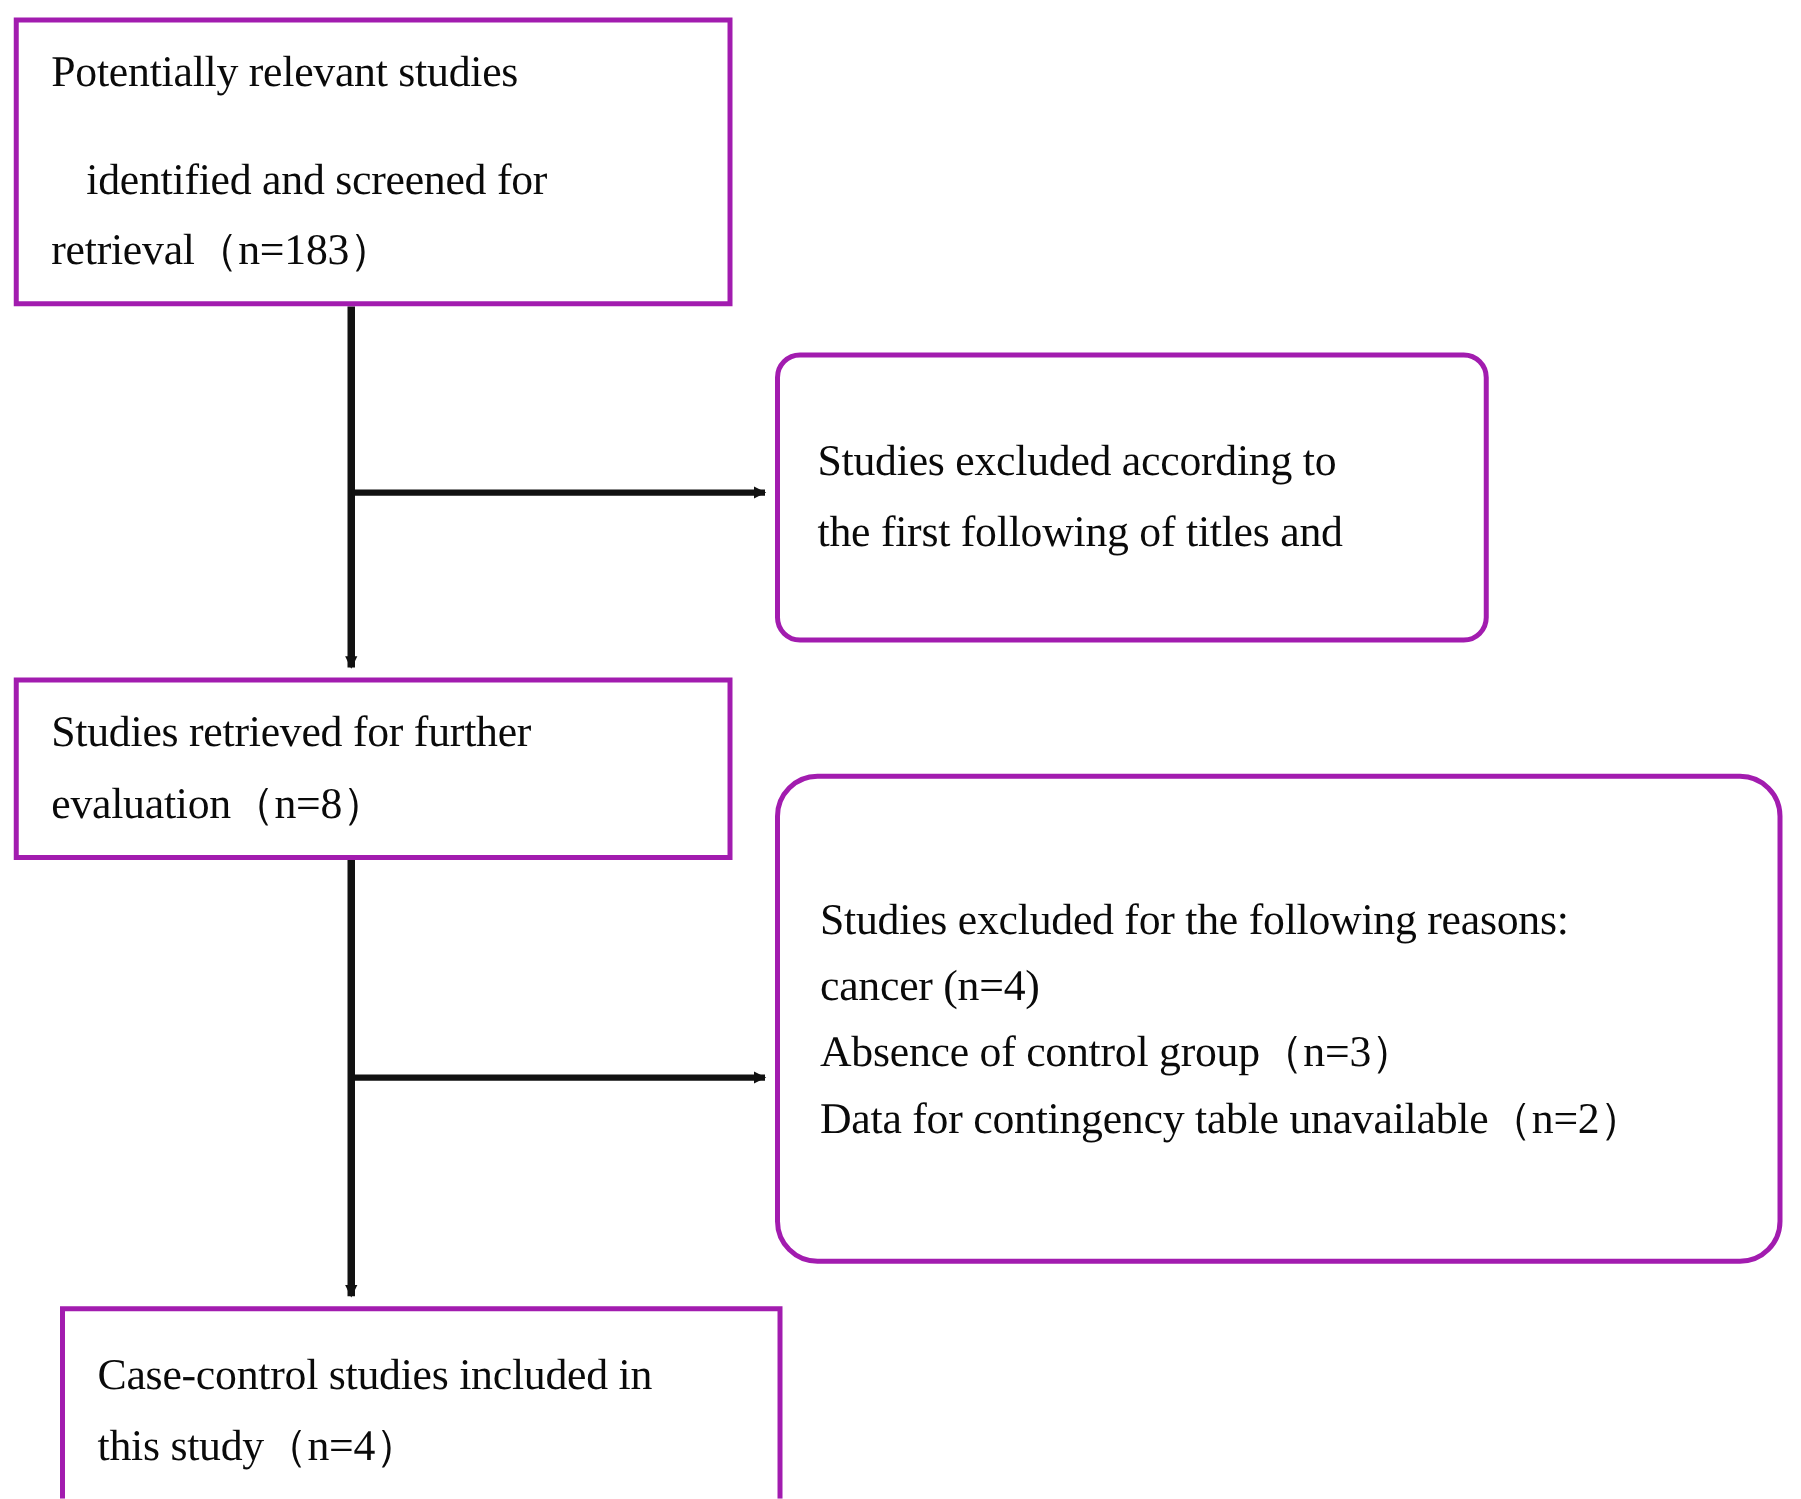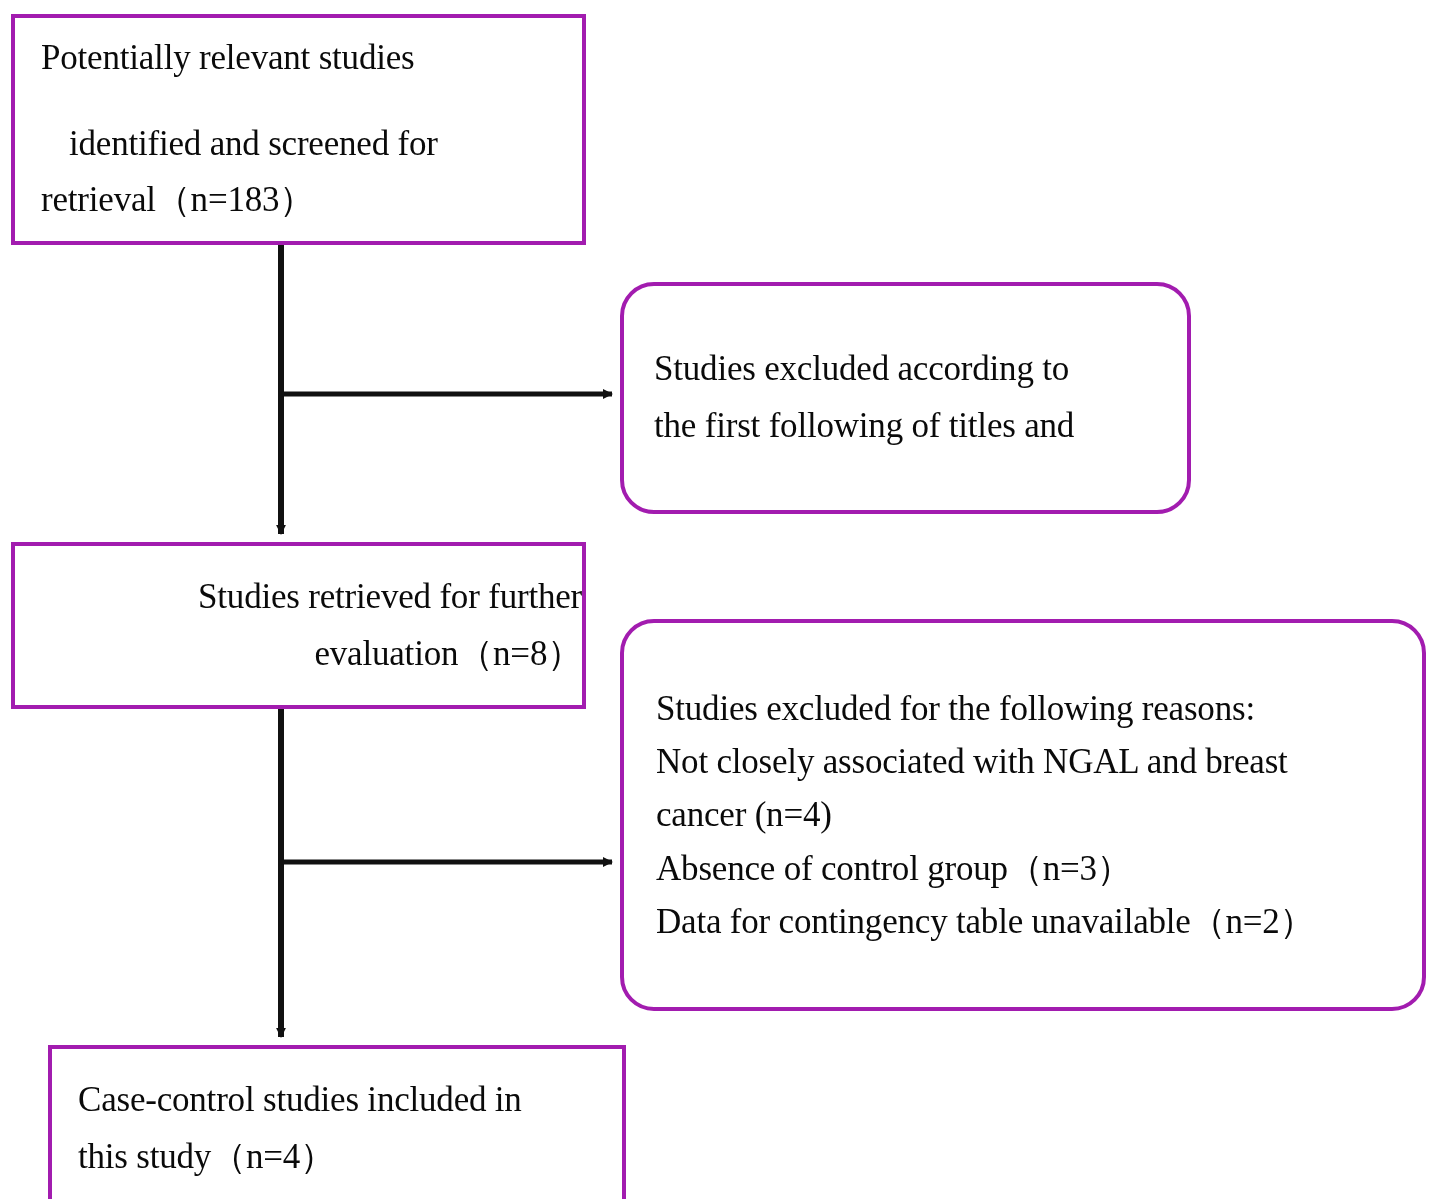--- a/index.html
+++ b/index.html
@@ -36,25 +36,25 @@
   }
 
   
   #node-identified {
     left: 11px;  top: 14px;  width: 575px;  height: 231px;
     padding: 0 0 0 26px;
   }
   #node-excluded-screening {
     left: 620px; top: 282px; width: 571px; height: 232px;
     padding: 0 0 0 30px;
+    border-radius: 20px;
   }
   #node-retrieved {
-    left: 11px;  top: 542px; width: 575px; height: 167px;
+    left: 11px;  top: 542px; width: 575px; height: 146px;
     padding: 0 0 0 26px;
-    text-align: right;
   }
   #node-excluded-reasons {
     left: 620px; top: 619px; width: 806px; height: 392px;
     padding: 0 0 0 32px;
   }
   #node-excluded-reasons .line { line-height: 1.52; }
   #node-included {
     left: 48px;  top: 1045px; width: 578px; height: 168px;
     padding: 0 0 0 26px;
   }
@@ -113,21 +113,20 @@
     <div class="line">the first following of titles and</div>
   </div>
 
   <div class="node" id="node-retrieved">
     <div class="line">Studies retrieved for further</div>
     <div class="line">evaluation（n=8）</div>
   </div>
 
   <div class="node rounded" id="node-excluded-reasons">
     <div class="line">Studies excluded for the following reasons:</div>
-    <div class="line">Not closely associated with NGAL and breast</div>
     <div class="line">cancer (n=4)</div>
     <div class="line">Absence of control group（n=3）</div>
     <div class="line">Data for contingency table unavailable（n=2）</div>
   </div>
 
   <div class="node" id="node-included">
     <div class="line">Case-control studies included in</div>
     <div class="line">this study（n=4）</div>
   </div>
 

